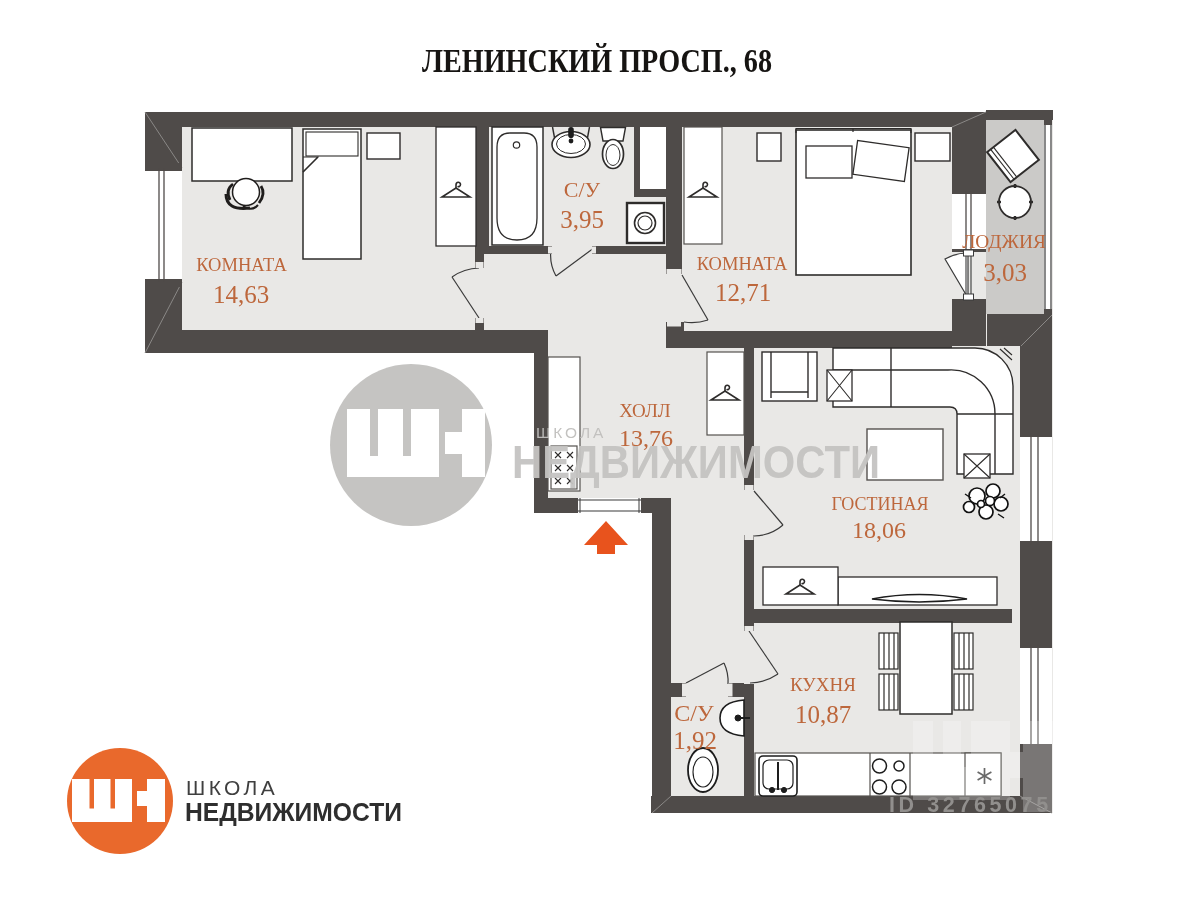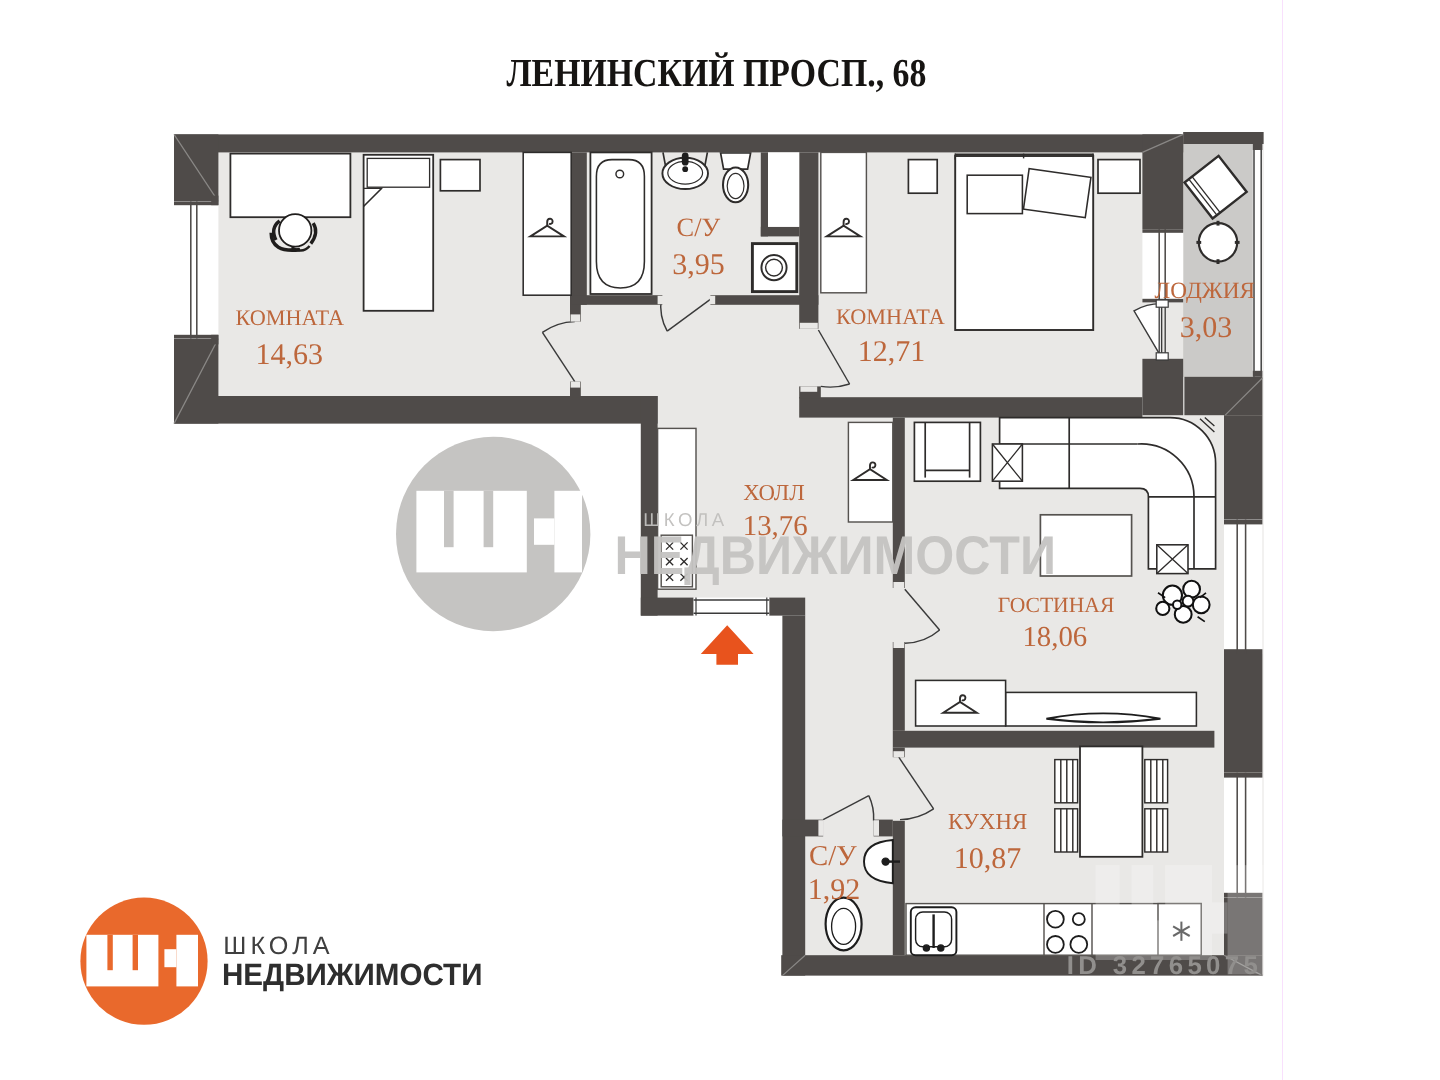--- a/index.html
+++ b/index.html
@@ -1,16 +1,16 @@
 <!DOCTYPE html>
 <html><head>
 <meta charset="utf-8">
 <style>
   html,body{margin:0;padding:0;background:#fff;}
-  #page{width:1069px;height:900px;position:relative;background:#d946ef;overflow:hidden;text-decoration:underline;}
+  #page{width:1069px;height:900px;position:relative;background:#f97316;overflow:hidden;text-decoration:underline;}
   svg{display:block;}
   text{font-family:"Liberation Serif", serif;}
   .sans{font-family:"Liberation Sans", sans-serif;}
 </style>
 </head>
 <body>
 <div id="page">
 <svg width="1200" height="900" viewBox="0 0 1200 900">
 
 <rect x="0" y="0" width="1200" height="900" fill="#ffffff"></rect>

